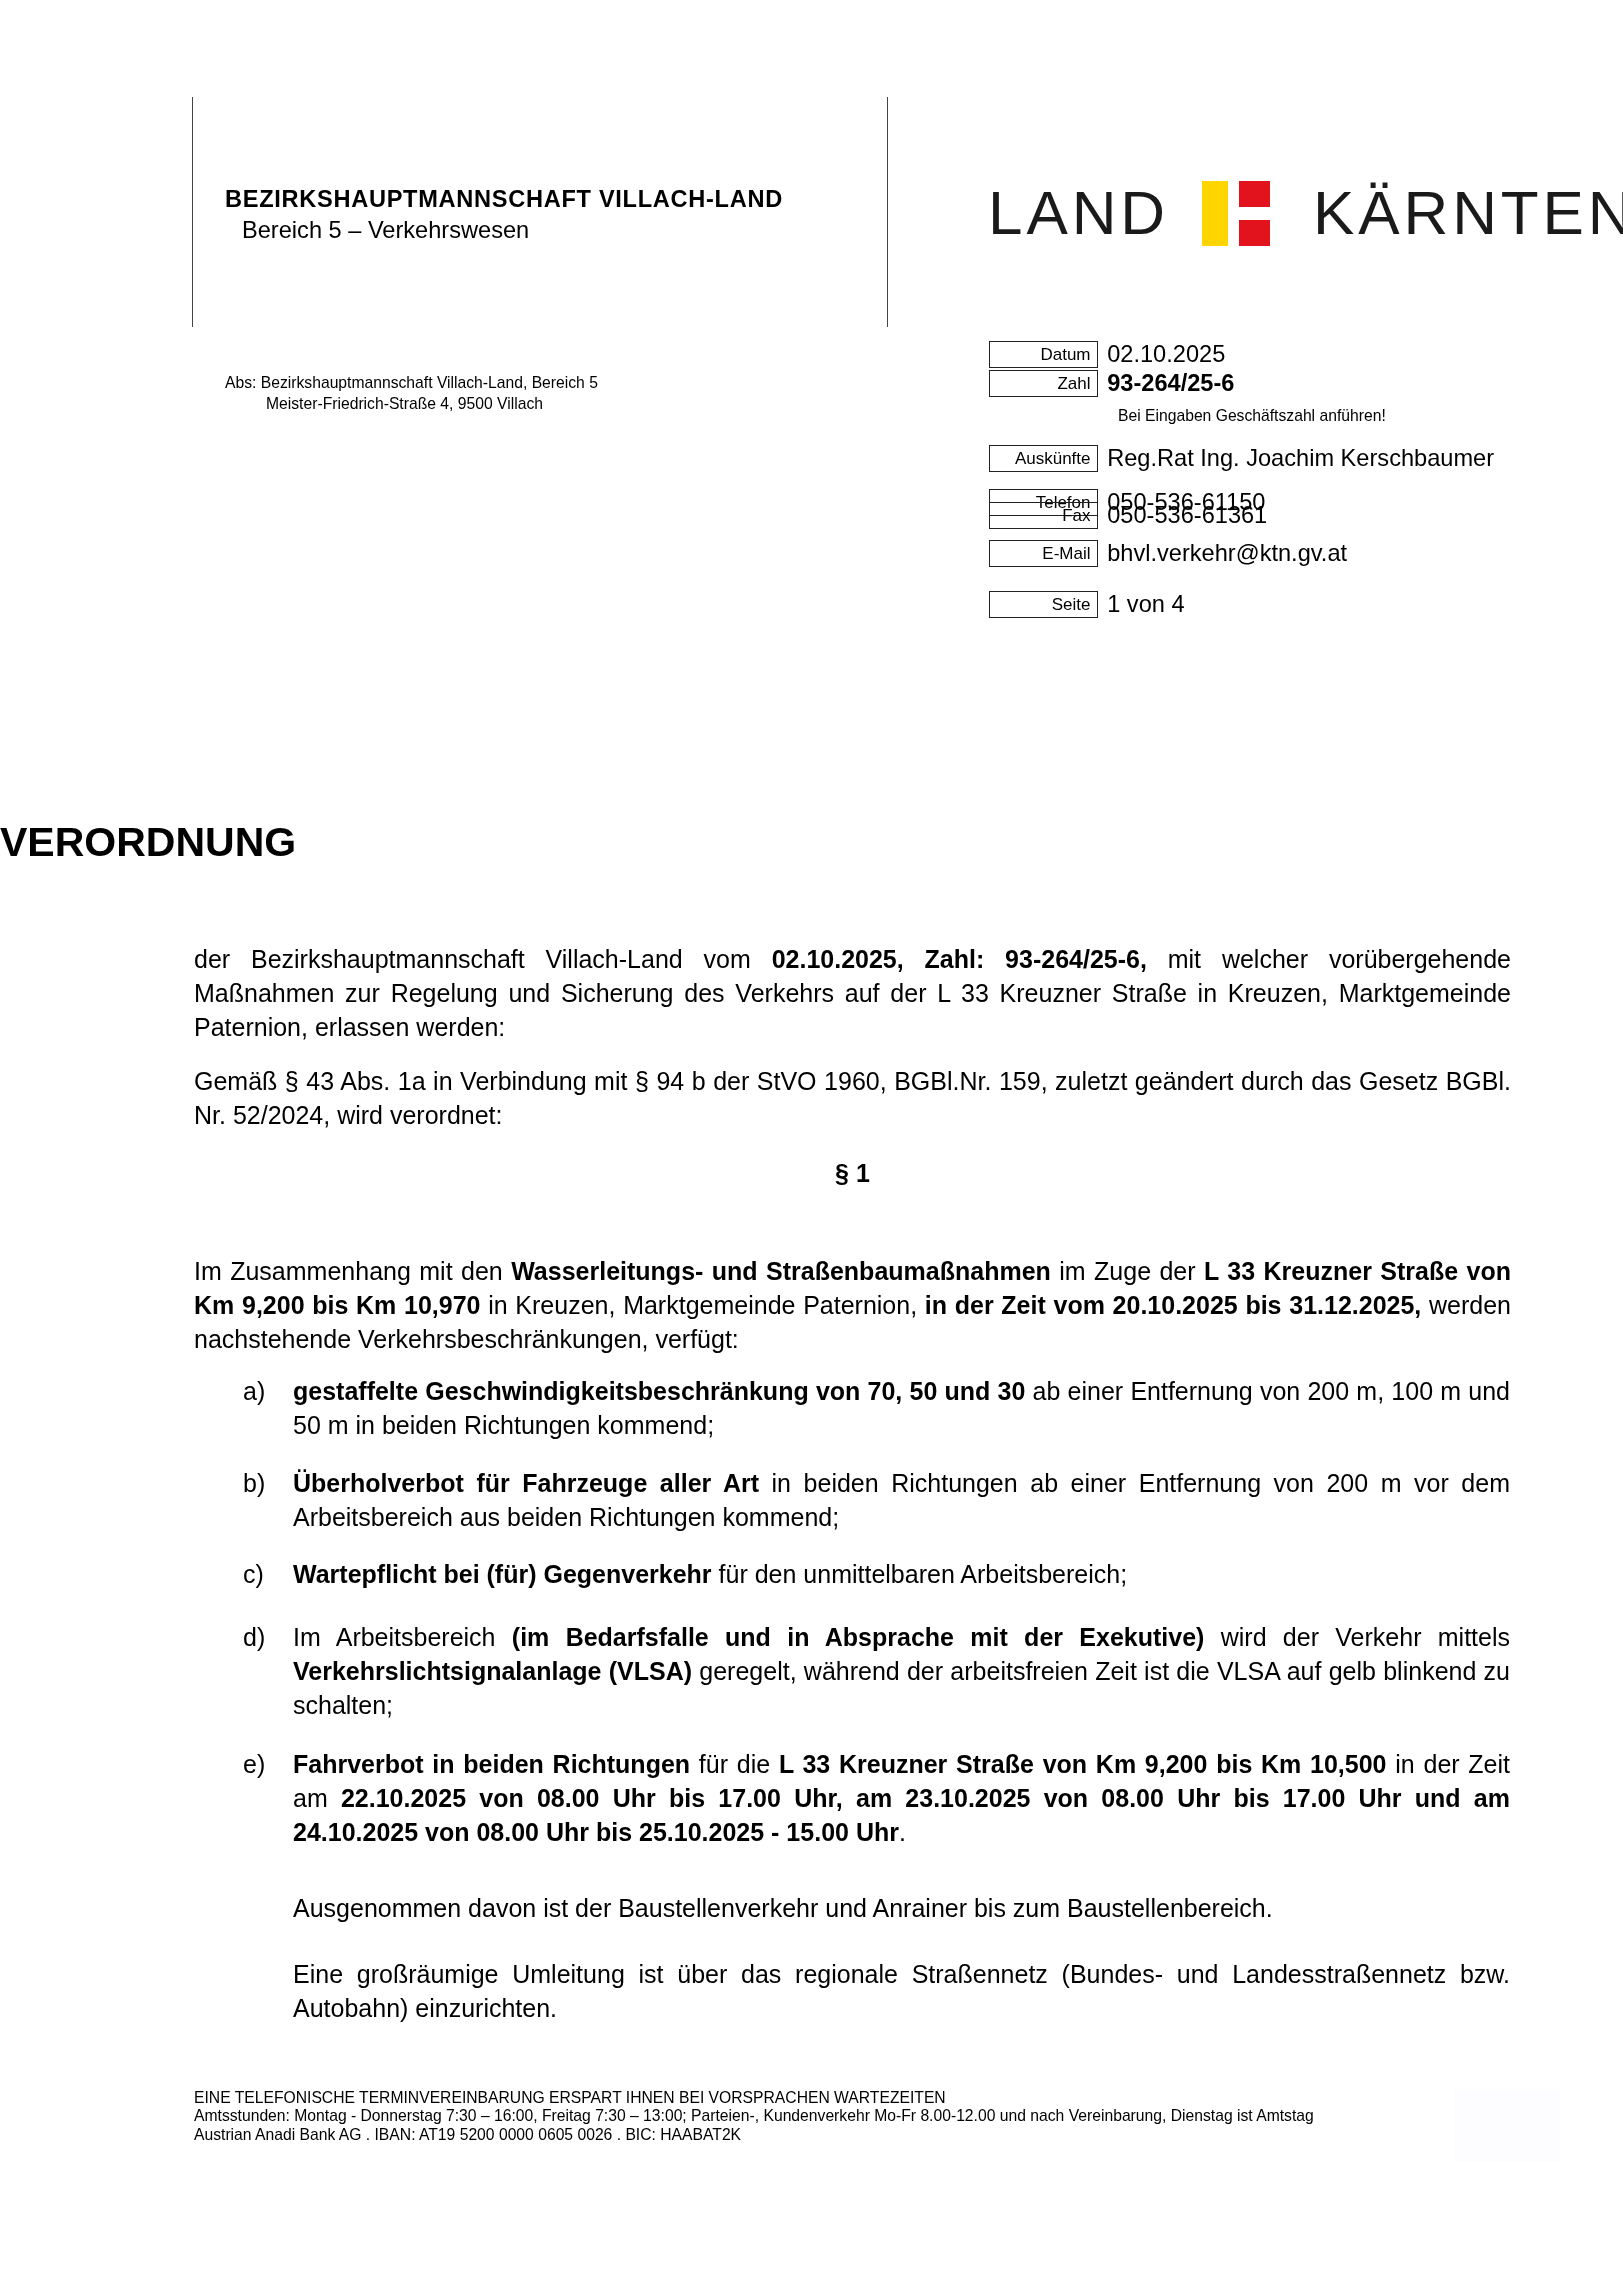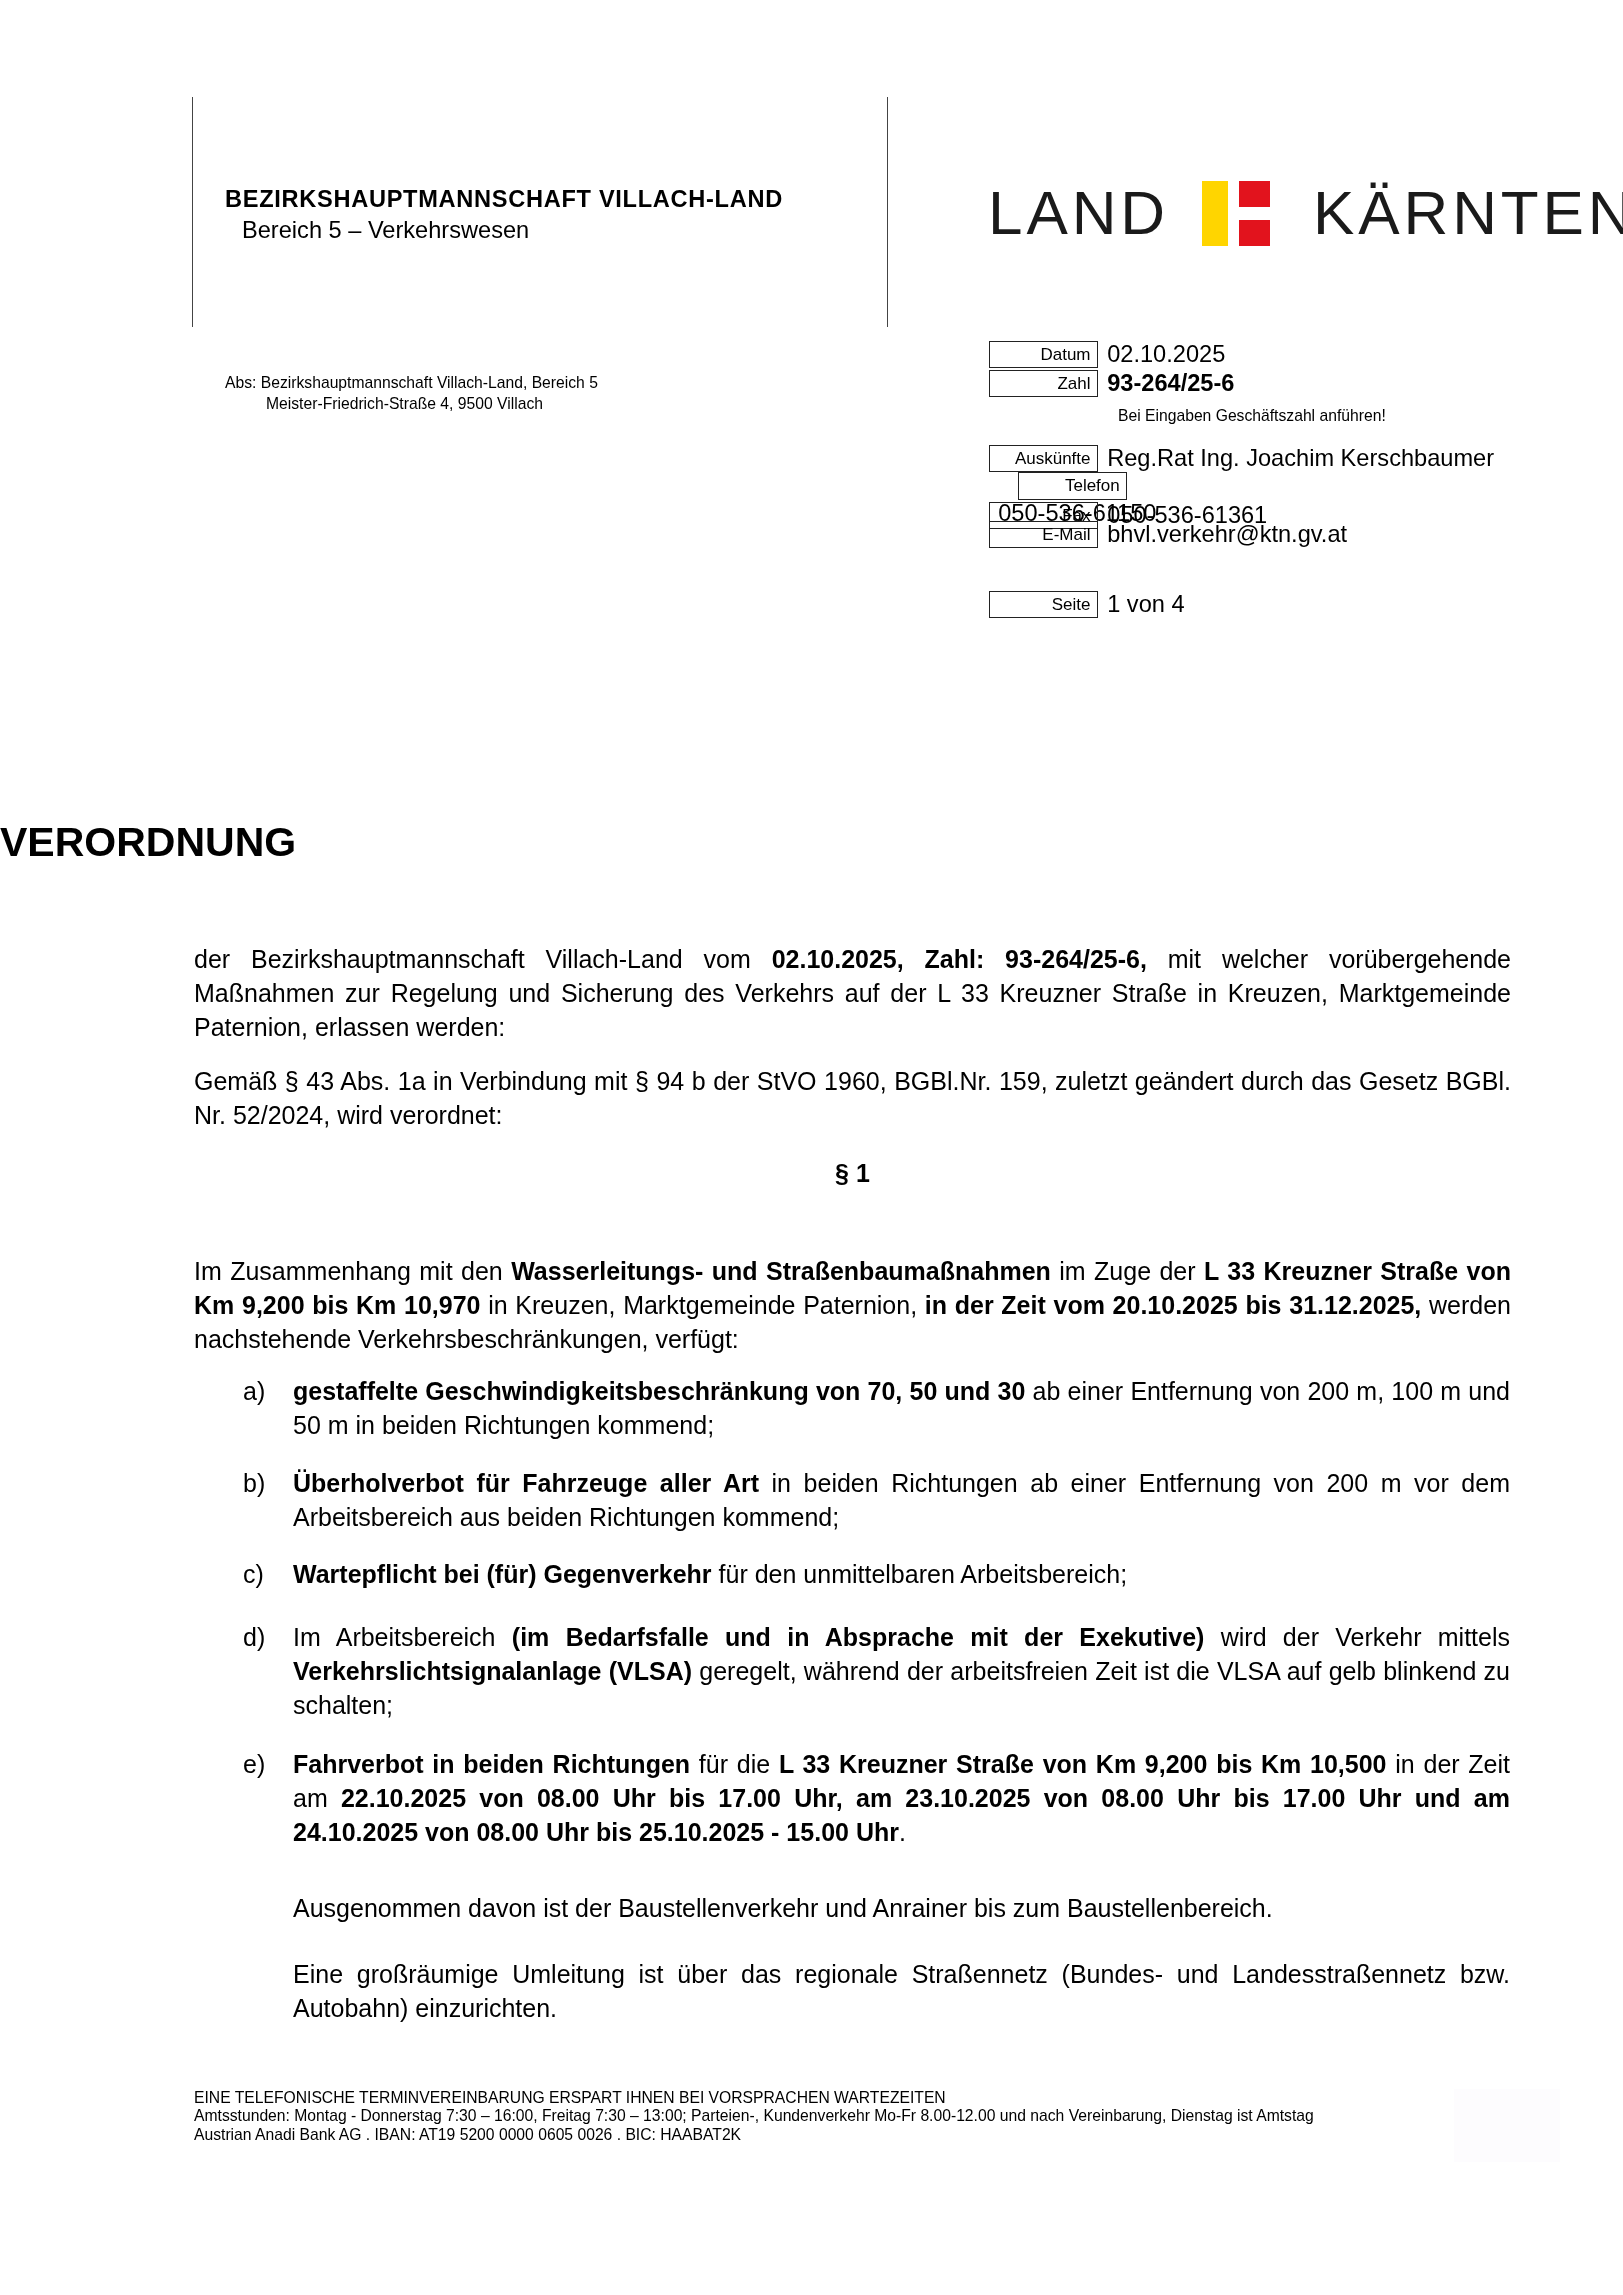--- a/index.html
+++ b/index.html
@@ -65,29 +65,29 @@
 <div class="meta-row" style="top:369px;">
   <div class="meta-label">Zahl</div>
   <div class="meta-value bold">93-264/25-6</div>
 </div>
 <div class="abs meta-note">Bei Eingaben Geschäftszahl anführen!</div>
 
 <div class="meta-row" style="top:444px;">
   <div class="meta-label">Auskünfte</div>
   <div class="meta-value">Reg.Rat Ing. Joachim Kerschbaumer</div>
 </div>
-<div class="meta-row" style="top:472px;flex-direction:column;">
+<div class="meta-row" style="top:488px;">
   <div class="meta-label">Telefon</div>
   <div class="meta-value">050-536-61150</div>
 </div>
 <div class="meta-row" style="top:501px;">
   <div class="meta-label">Fax</div>
   <div class="meta-value">050-536-61361</div>
 </div>
-<div class="meta-row" style="top:520px;">
+<div class="meta-row" style="top:539px;">
   <div class="meta-label">E-Mail</div>
   <div class="meta-value">bhvl.verkehr@ktn.gv.at</div>
 </div>
 
 <div class="meta-row" style="top:590px;">
   <div class="meta-label">Seite</div>
   <div class="meta-value">1 von 4</div>
 </div>
 
 <div class="abs title">VERORDNUNG</div>

